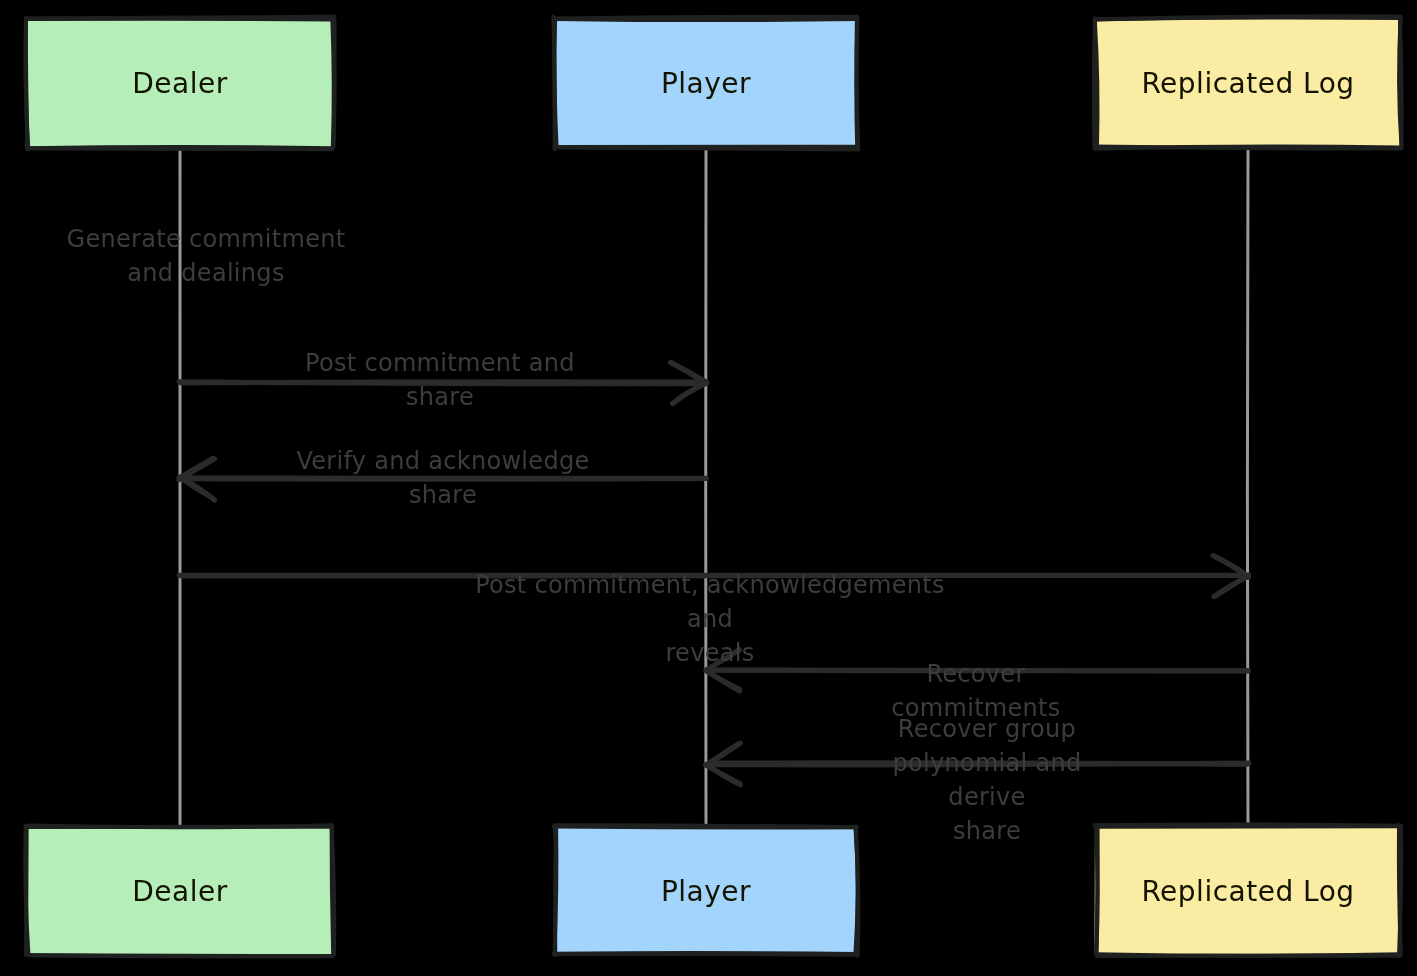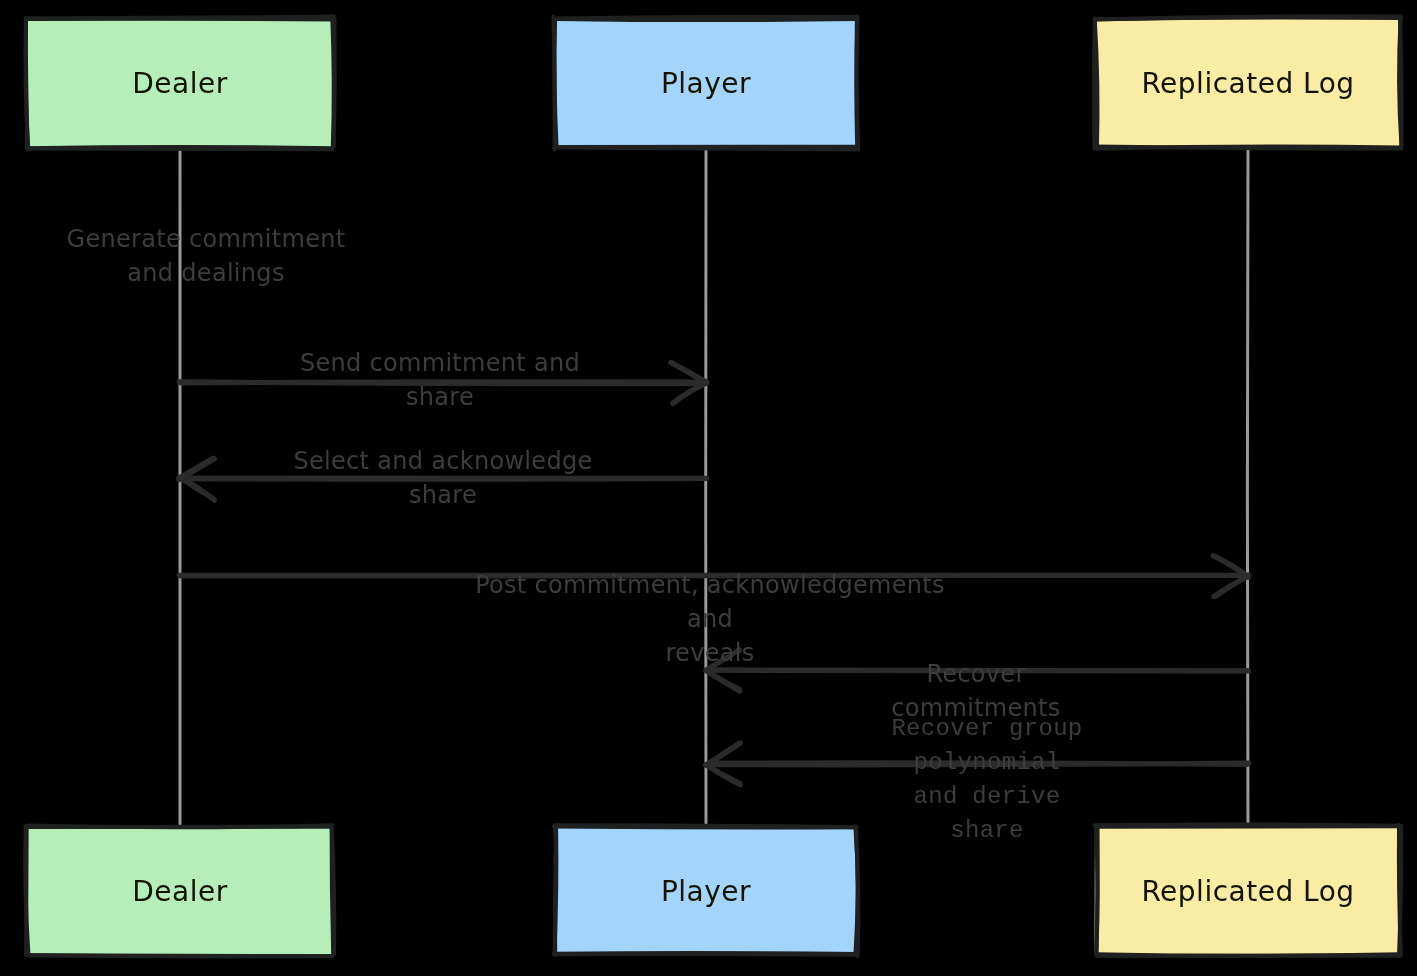--- a/index.html
+++ b/index.html
@@ -160,24 +160,24 @@
     </svg>
   <div id="text-layer">
       <div class="actor-label" style="left: 180px; top: 83px;">Dealer</div>
       <div class="actor-label" style="left: 180px; top: 890.5px;">Dealer</div>
       <div class="actor-label" style="left: 706px; top: 83px;">Player</div>
       <div class="actor-label" style="left: 706px; top: 890.5px;">Player</div>
       <div class="actor-label" style="left: 1248px; top: 83px;">Replicated Log</div>
       <div class="actor-label" style="left: 1248px; top: 890.5px;">Replicated Log</div>
       <div class="msg-label" style="left: 174px; top: 222px; margin-left: 32px;">Generate commitment
 and dealings</div>
-      <div class="msg-label" style="left: 440px; top: 346px;">Send commitment and
+      <div class="msg-label" style="left: 440px; top: 346px;">Post commitment and
 share</div>
-      <div class="msg-label" style="left: 443px; top: 444px;">Select and acknowledge
+      <div class="msg-label" style="left: 443px; top: 444px;">Verify and acknowledge
 share</div>
       <div class="msg-label" style="left: 710px; top: 568px;">Post commitment, acknowledgements and
 reveals</div>
       <div class="msg-label" style="left: 976px; top: 657px;">Recover commitments</div>
-      <div class="msg-label" style="left: 987px; top: 712px; font-family: Liberation Mono, monospace;">Recover group
+      <div class="msg-label" style="left: 987px; top: 712px;">Recover group
 polynomial and derive
 share</div>
     </div>
 </div>
 
 </body></html>

